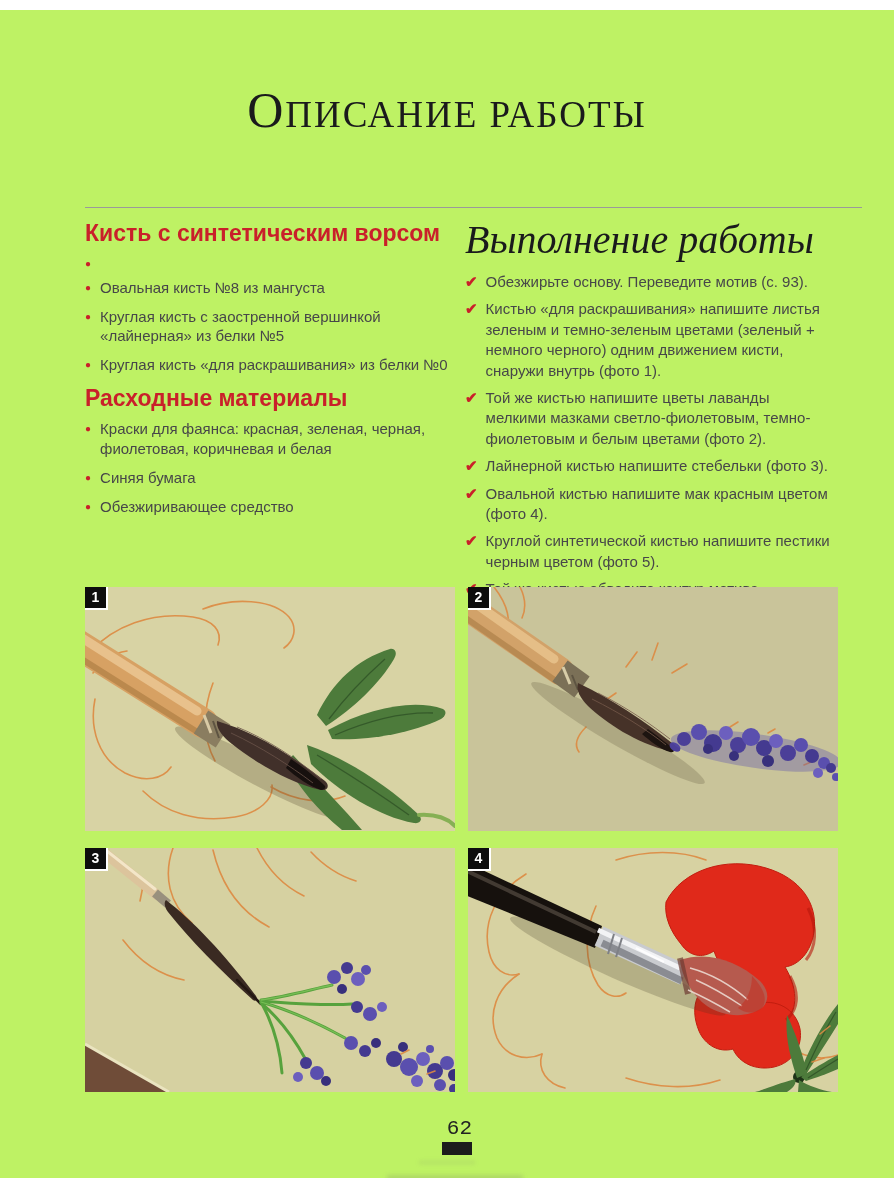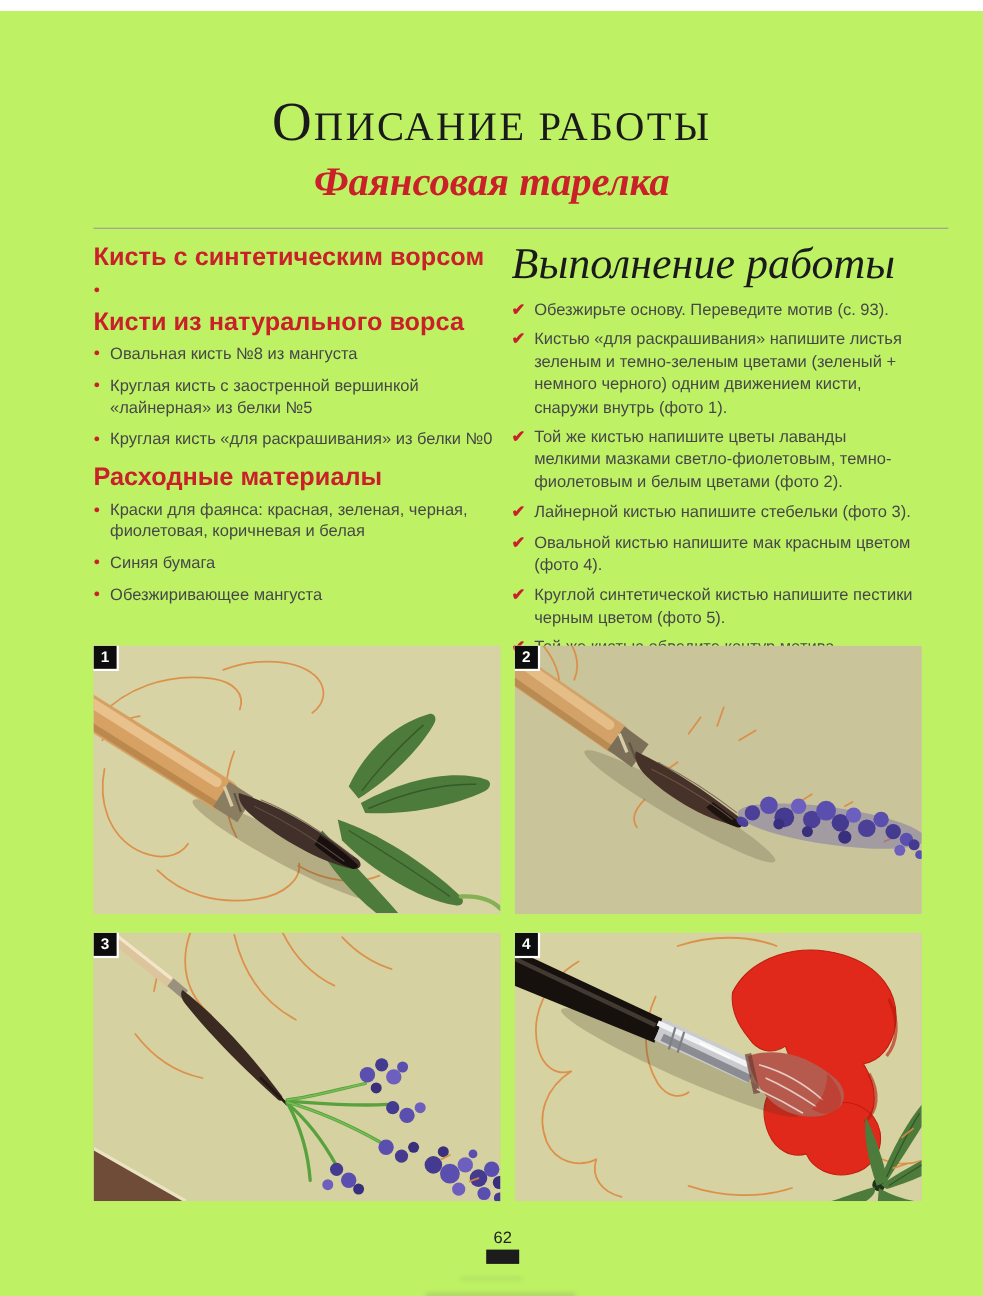--- a/index.html
+++ b/index.html
@@ -56,48 +56,46 @@
   }
   
   .sk { stroke:var(--sketch-orange,#dd8a42); fill:none; stroke-width:1.6; stroke-linecap:round; opacity:.9; }
   .lf { fill:var(--leaf-green,#4d7b3b); }
   .lv { fill:var(--lavender-purple,#5a4fae); }
   .pp { fill:var(--poppy-red,#e0291a); }
   .bg1 { fill:var(--photo-bg-1,#d8d3a4); } .bg2 { fill:var(--photo-bg-2,#c9c49a); }
   .bg3 { fill:var(--photo-bg-3,#d6d1a1); } .bg4 { fill:var(--photo-bg-4,#d7d2a2); }
   
   .footer { position:absolute; top:1108px; left:50%; transform:translateX(-50%); margin-left:10px; text-align:center; }
-  .pnum { font-family:Liberation Sans, sans-serif; font-size:15px; color:#222; line-height:1; }
+  .pnum { font-family:Liberation Mono, monospace; font-size:21px; color:#222; line-height:1;text-align:right; }
   .pmark { width:30px; height:13px; background:#1c1c1c; margin:3px auto 0; }
   .bleed-a { position:absolute; top:1151px; left:50%; transform:translateX(-50%); width:56px; height:3px;
     background:rgba(120,120,120,.16); filter:blur(2px); }
   .bleed-b { position:absolute; top:1165px; left:50%; transform:translateX(-50%); margin-left:8px;
     width:136px; height:6px; background:rgba(110,110,110,.2); filter:blur(2px); }
 </style>
 </head>
 <body>
 
 <div class="page">
 
   <div class="hdr">
     <h1 class="title">ОПИСАНИЕ РАБОТЫ</h1>
-    <h2 class="subtitle">Фаянсовая тарелка</h2>
   </div>
   <div class="rule"></div>
 
   <div class="cols">
 
     <section>
       <h3 class="mat-h">Кисть с синтетическим ворсом</h3>
       <ul class="mlist">
         <li class="mi">
           <span class="dot">●</span>
         </li>
       </ul>
-      <h3 class="mat-h">Кисти из натурального ворса</h3>
       <ul class="mlist">
         <li class="mi">
           <span class="dot">●</span>
           <span>Овальная кисть №8 из мангуста</span>
         </li>
         <li class="mi">
           <span class="dot">●</span>
           <span>Круглая кисть с заостренной вершинкой «лайнерная» из белки №5</span>
         </li>
         <li class="mi">
@@ -110,21 +108,21 @@
         <li class="mi">
           <span class="dot">●</span>
           <span>Краски для фаянса: красная, зеленая, черная, фиолетовая, коричневая и белая</span>
         </li>
         <li class="mi">
           <span class="dot">●</span>
           <span>Синяя бумага</span>
         </li>
         <li class="mi">
           <span class="dot">●</span>
-          <span>Обезжиривающее мангуста</span>
+          <span>Обезжиривающее средство</span>
         </li>
       </ul>
     </section>
 
     <section>
       <h2 class="steps-h">Выполнение работы</h2>
       <div class="step">
         <span class="chk">✔</span>
         <span>Обезжирьте основу. Переведите мотив (с. 93).</span>
       </div>

